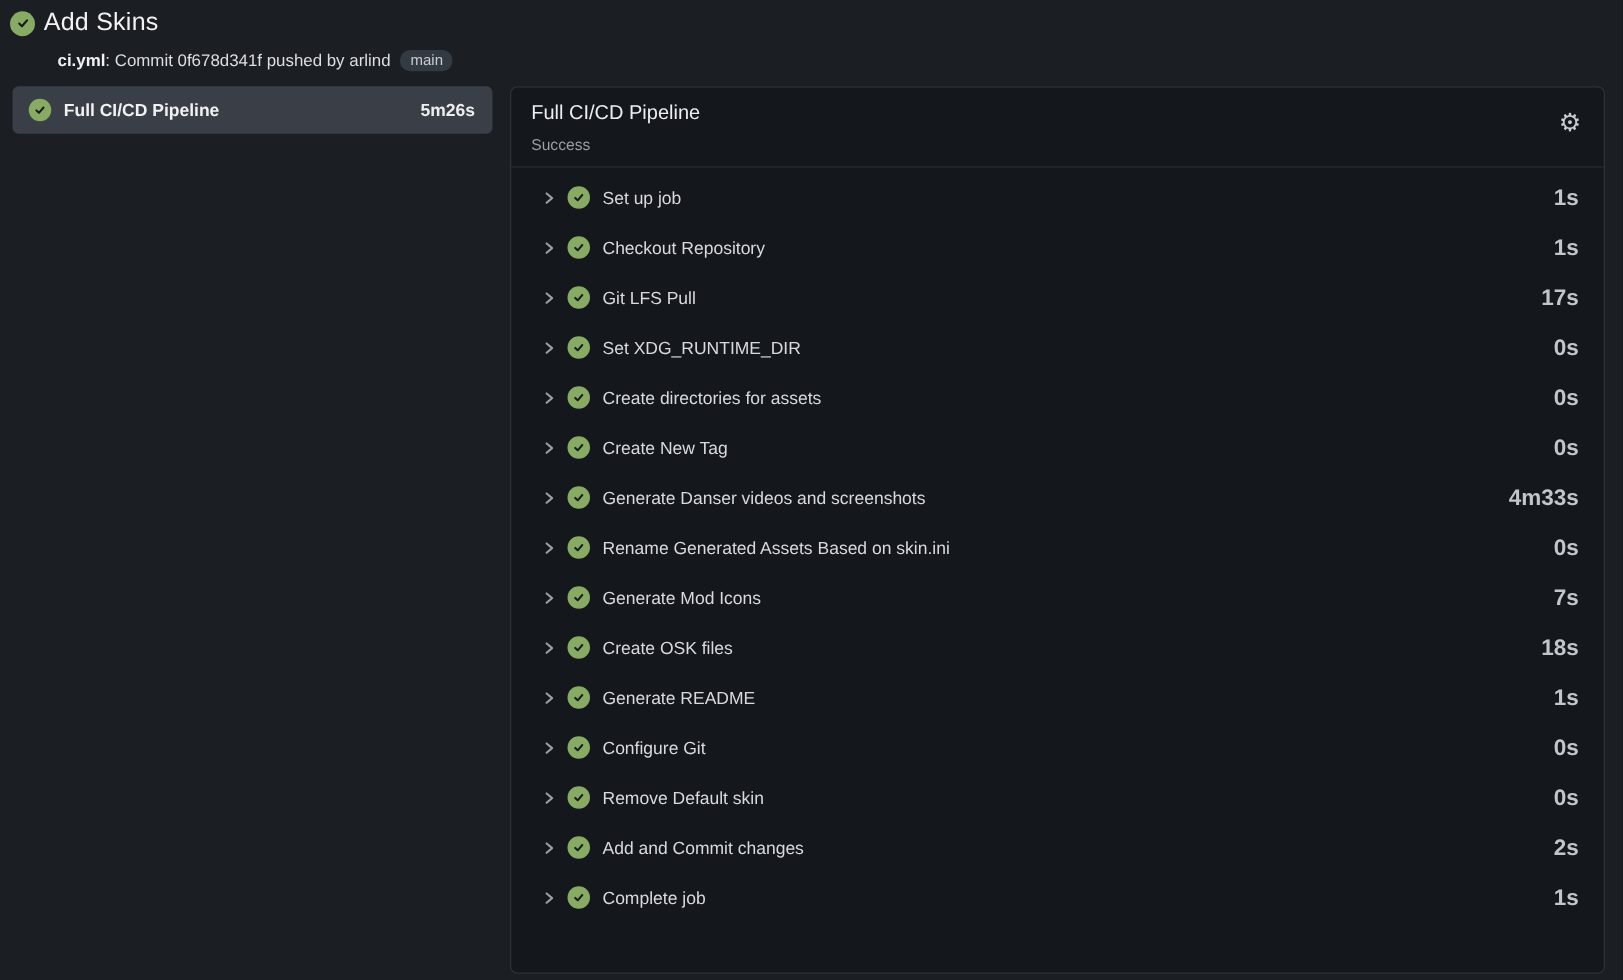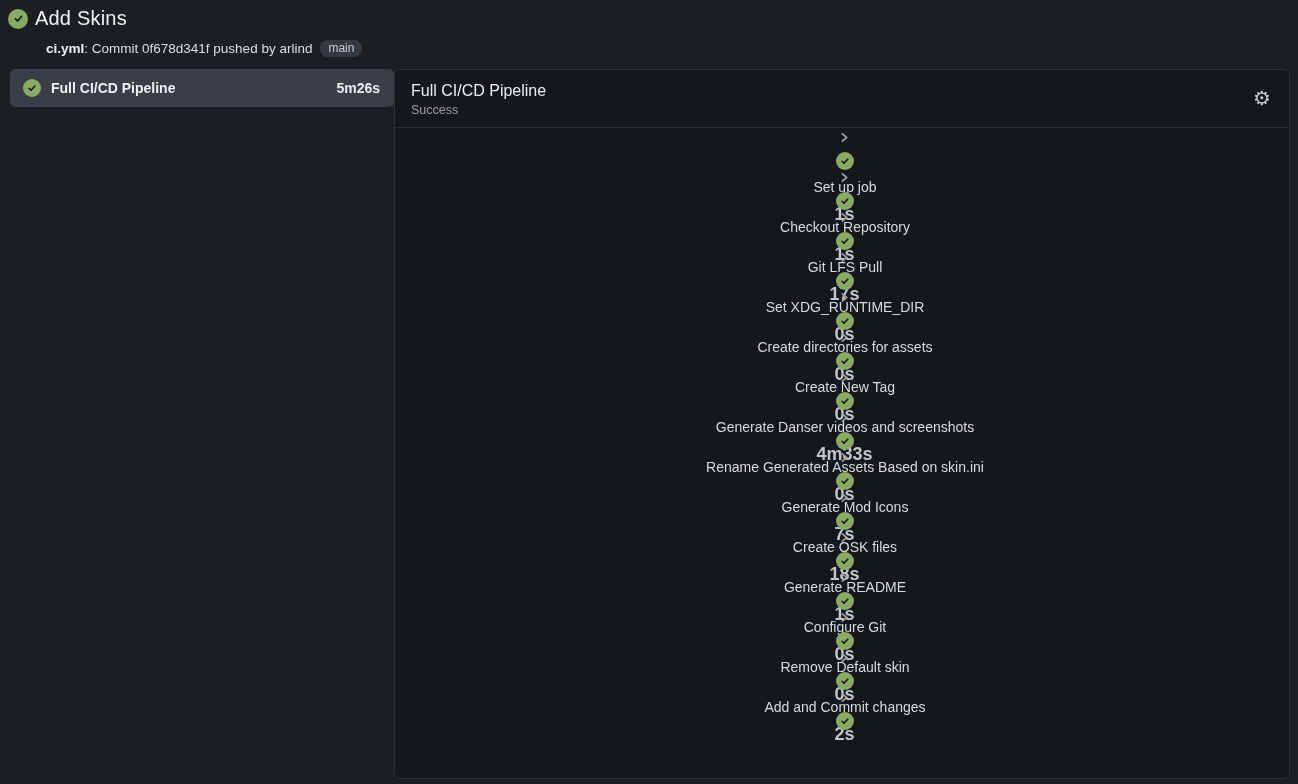--- a/index.html
+++ b/index.html
@@ -35,21 +35,21 @@
     width: 20px; height: 20px; border-radius: 50%;
     background: #87ab63;
     display: inline-flex; align-items: center; justify-content: center;
     flex-shrink: 0;
   }
   .check-circle svg { width: 11px; height: 11px; display: block; }
   .check-circle.small { width: 18px; height: 18px; }
   .check-circle.small svg { width: 10px; height: 10px; }
 
   
-  .content { display: flex; margin-top: 12px; padding: 0 8px 0 10px; align-items: flex-start; }
+  .content { display: flex; margin-top: 12px; padding: 0 14px 0 10px; gap: 14px; align-items: flex-start; }
 
   aside.jobs { width: 384px; flex-shrink: 0; }
   .job-card {
     background: #3a3f47;
     border-radius: 5px;
     height: 38px;
     display: flex; align-items: center; gap: 10px;
     padding: 0 14px 0 13px;
     cursor: pointer;
   }
@@ -64,37 +64,36 @@
     border-radius: 6px;
     height: 710px;
     display: flex; flex-direction: column;
   }
   .panel-header {
     display: flex; align-items: flex-start; justify-content: space-between;
     padding: 12px 16px 10px;
     border-bottom: 1px solid #272c34;
   }
   .panel-title { font-size: 16px; font-weight: 500; color: #eceef0; }
-  .panel-status { font-size: 12.5px; color: #999ea6; margin-top: 3px; }
+  .panel-status { font-size: 12.5px; color: #999ea6; margin-top: 9px; }
   .gear-btn {
     background: none; border: none; cursor: pointer;
     color: #c8cbd0; font-size: 20px; line-height: 1;
     padding: 2px; margin-top: 4px;
     font-family: "DejaVu Sans", sans-serif;
   }
 
   
   .steps { padding: 4px 0 9px; overflow: hidden; }
   .step-row {
     height: 40px;
     display: flex; align-items: center;
     padding: 0 20px 0 25px;
     gap: 9px;
     cursor: pointer;
-    flex-direction: column;
   }
   .chevron { display: inline-flex; flex-shrink: 0; }
   .chevron svg { width: 11px; height: 11px; display: block; }
   .step-name { font-size: 14px; color: #d8dadd; flex: 1; margin-left: 1px; }
   .step-duration { font-size: 18px; color: #c2c5ca; font-weight: bold; }
 </style>
 </head>
 <body>
 
 <header class="run-header">

